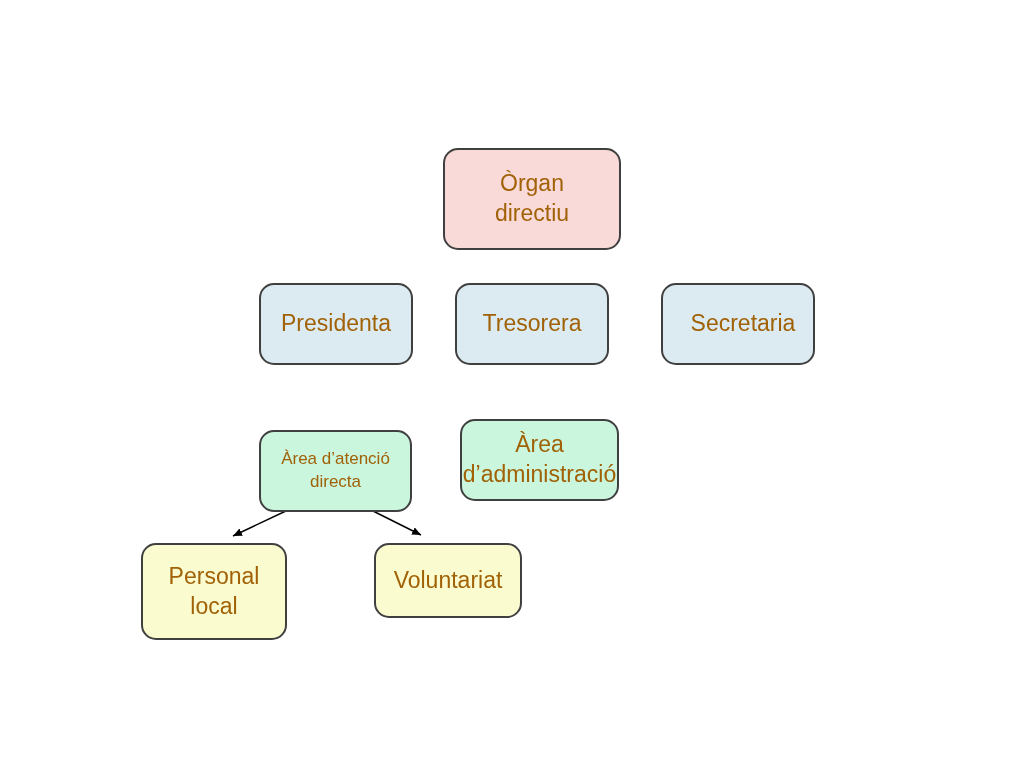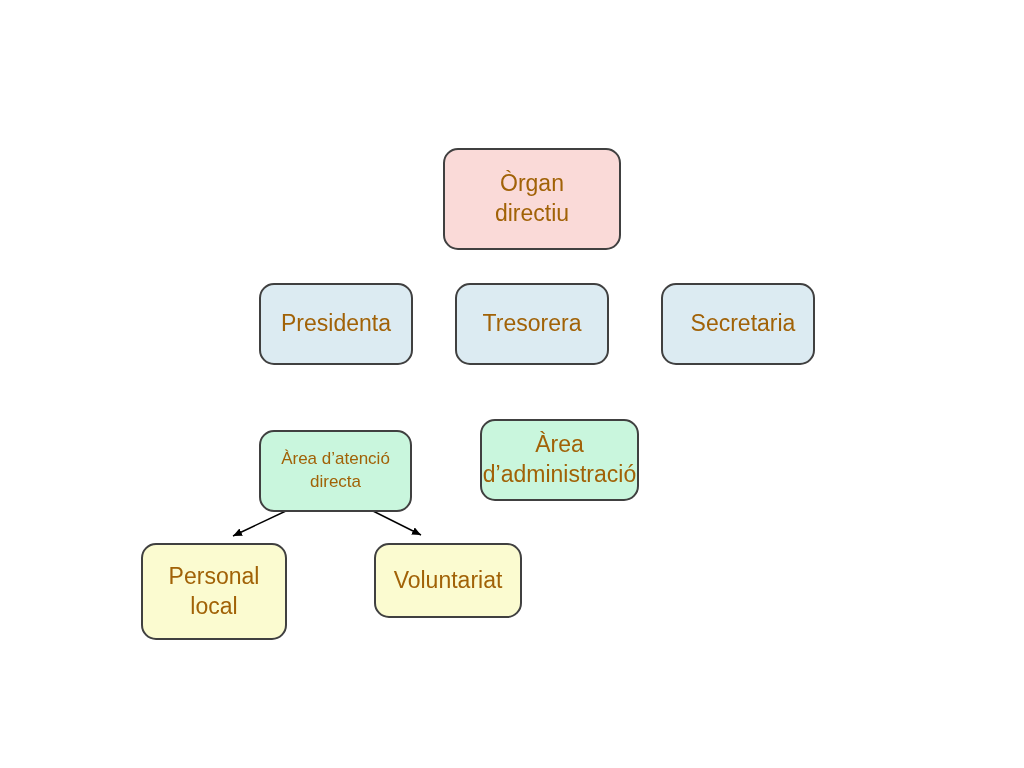--- a/index.html
+++ b/index.html
@@ -32,21 +32,21 @@
     white-space: pre-line;
   }
   .box.small-text { font-size: 17px; line-height: 1.35; }
 
   
   #b-organ        { left: 443px; top: 148px; width: 178px; height: 102px; }
   #b-presidenta   { left: 259px; top: 283px; width: 154px; height: 82px; }
   #b-tresorera    { left: 455px; top: 283px; width: 154px; height: 82px; }
   #b-secretaria   { left: 661px; top: 283px; width: 154px; height: 82px; }
   #b-atencio      { left: 259px; top: 430px; width: 153px; height: 82px; }
-  #b-administracio{ left: 480px; top: 419px; width: 159px; height: 82px; }
+  #b-administracio{ left: 460px; top: 419px; width: 159px; height: 82px; }
   #b-tecnica      { left: 658px; top: 419px; width: 159px; height: 82px; }
   #b-personal     { left: 141px; top: 543px; width: 146px; height: 97px; }
   #b-voluntariat  { left: 374px; top: 543px; width: 148px; height: 75px; }
 
   .edges-layer {
     position: absolute;
     left: 0; top: 0;
     width: 1024px; height: 768px;
     pointer-events: none;
   }

